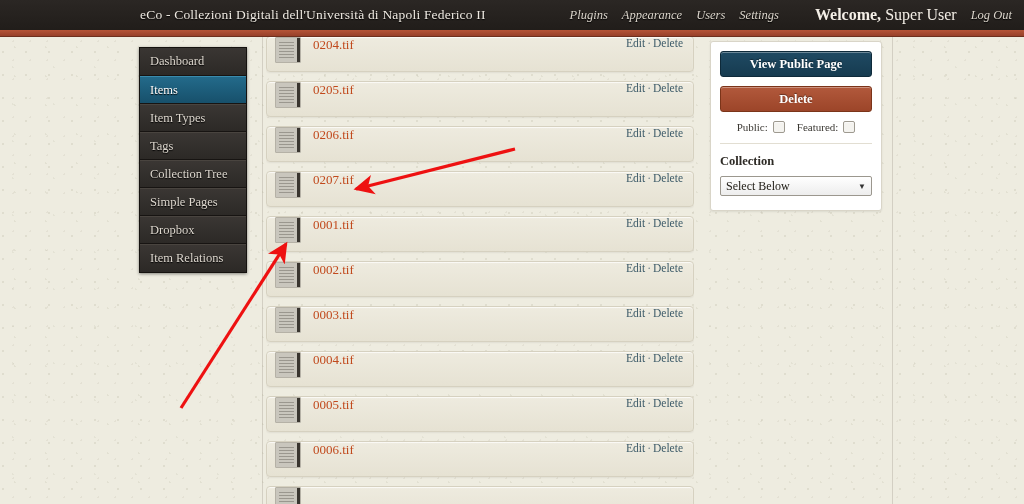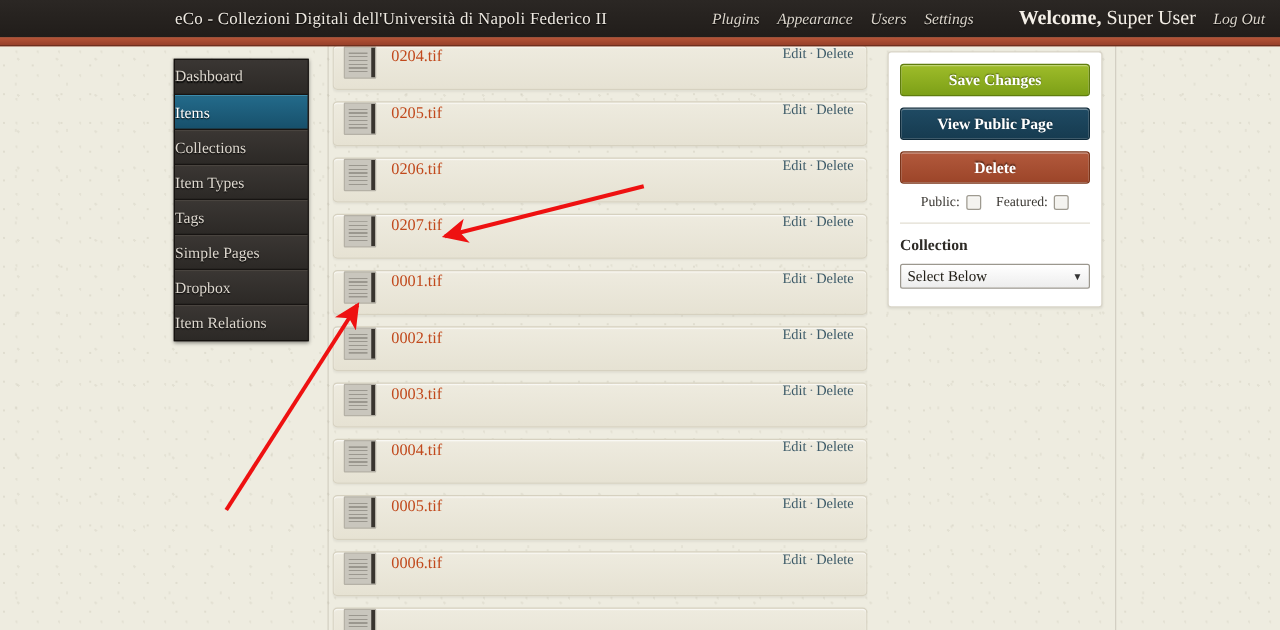--- a/index.html
+++ b/index.html
@@ -68,20 +68,21 @@
   
   #sidebar {
     position: absolute; left: 139px; top: 47px; width: 108px;
     background: #2e2b28;
     border: 1px solid #15120f;
     box-shadow: 0 1px 3px rgba(0,0,0,.45);
     z-index: 10;
   }
   .nav-item {
     height: 28px; display: flex; align-items: center;
+    padding-left: 10px;
     color: #ded8cf; font-size: 12.5px;
     background-image: linear-gradient(#3a3633, #2c2926);
     border-bottom: 1px solid #171412;
     border-top: 1px solid #49443f;
     text-shadow: 0 1px 1px #000;
     white-space: nowrap;
   }
   .nav-item:first-child { border-top: none; }
   .nav-item:last-child { border-bottom: none; }
   .nav-item.active {
@@ -214,27 +215,27 @@
 <div class="wrap-rule" id="rule-right"></div>
 
 <div id="sidebar">
     <div class="nav-item">
       <span>Dashboard</span>
     </div>
     <div class="nav-item active">
       <span>Items</span>
     </div>
     <div class="nav-item">
-      <span>Collections</span>
-    </div>
-    <div class="nav-item">
       <span>Item Types</span>
     </div>
     <div class="nav-item">
       <span>Tags</span>
+    </div>
+    <div class="nav-item">
+      <span>Collection Tree</span>
     </div>
     <div class="nav-item">
       <span>Simple Pages</span>
     </div>
     <div class="nav-item">
       <span>Dropbox</span>
     </div>
     <div class="nav-item">
       <span>Item Relations</span>
     </div>
@@ -325,21 +326,20 @@
       <div class="thumb">
         <u></u>
         <i></i>
       </div>
       <a class="fname" href="#"></a>
       <div class="actions"></div>
     </div>
   </div>
 
 <div id="panel">
-  <div class="pbtn" id="btn-save">Save Changes</div>
   <div class="pbtn" id="btn-public">View Public Page</div>
   <div class="pbtn" id="btn-delete">Delete</div>
 
   <div class="checks">
     <label>
       <span>Public:</span>
       <span class="cbox"></span>
     </label>
     <label>
       <span>Featured:</span>

